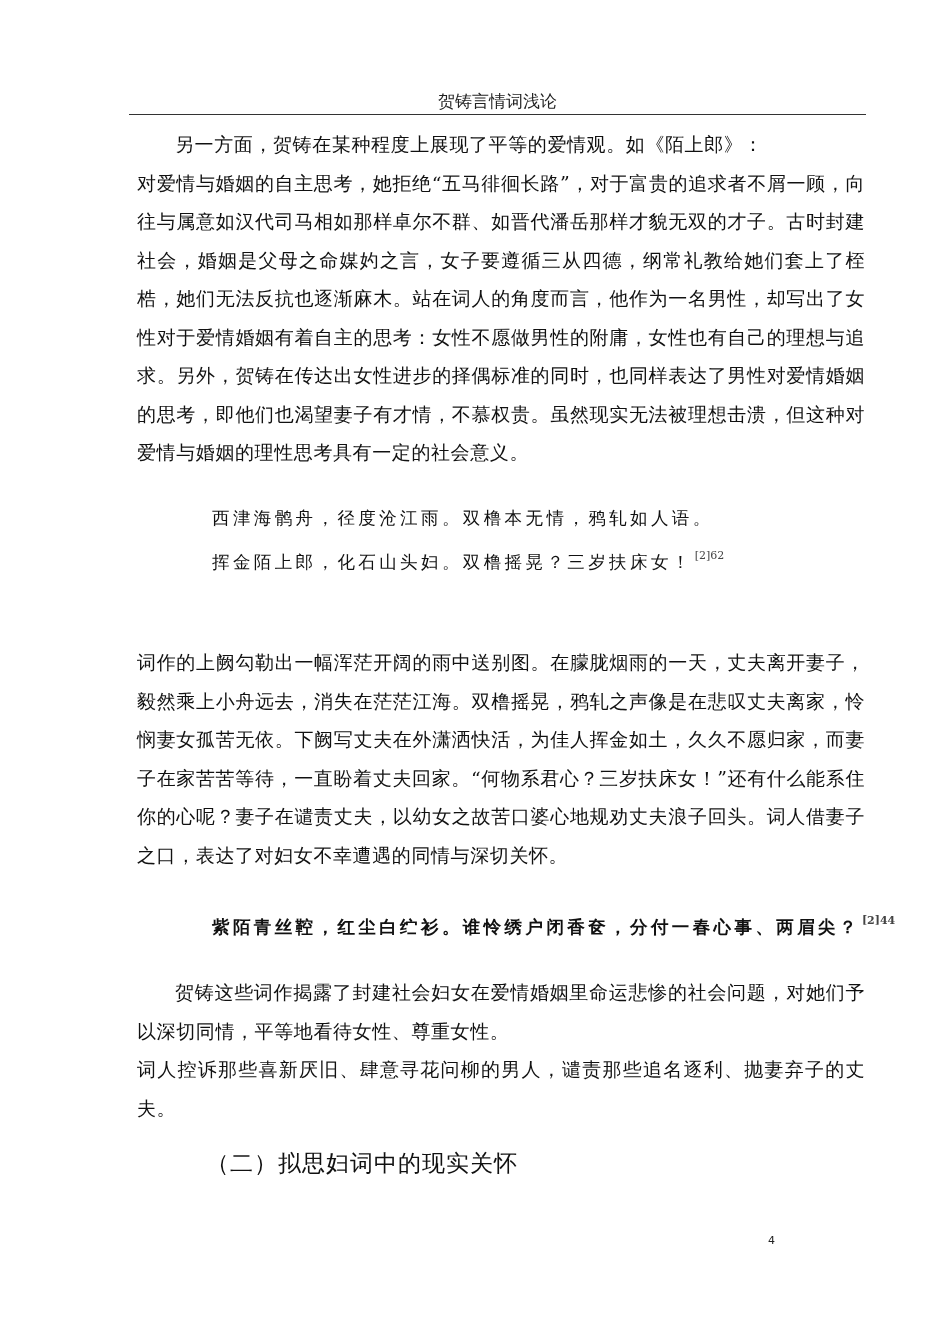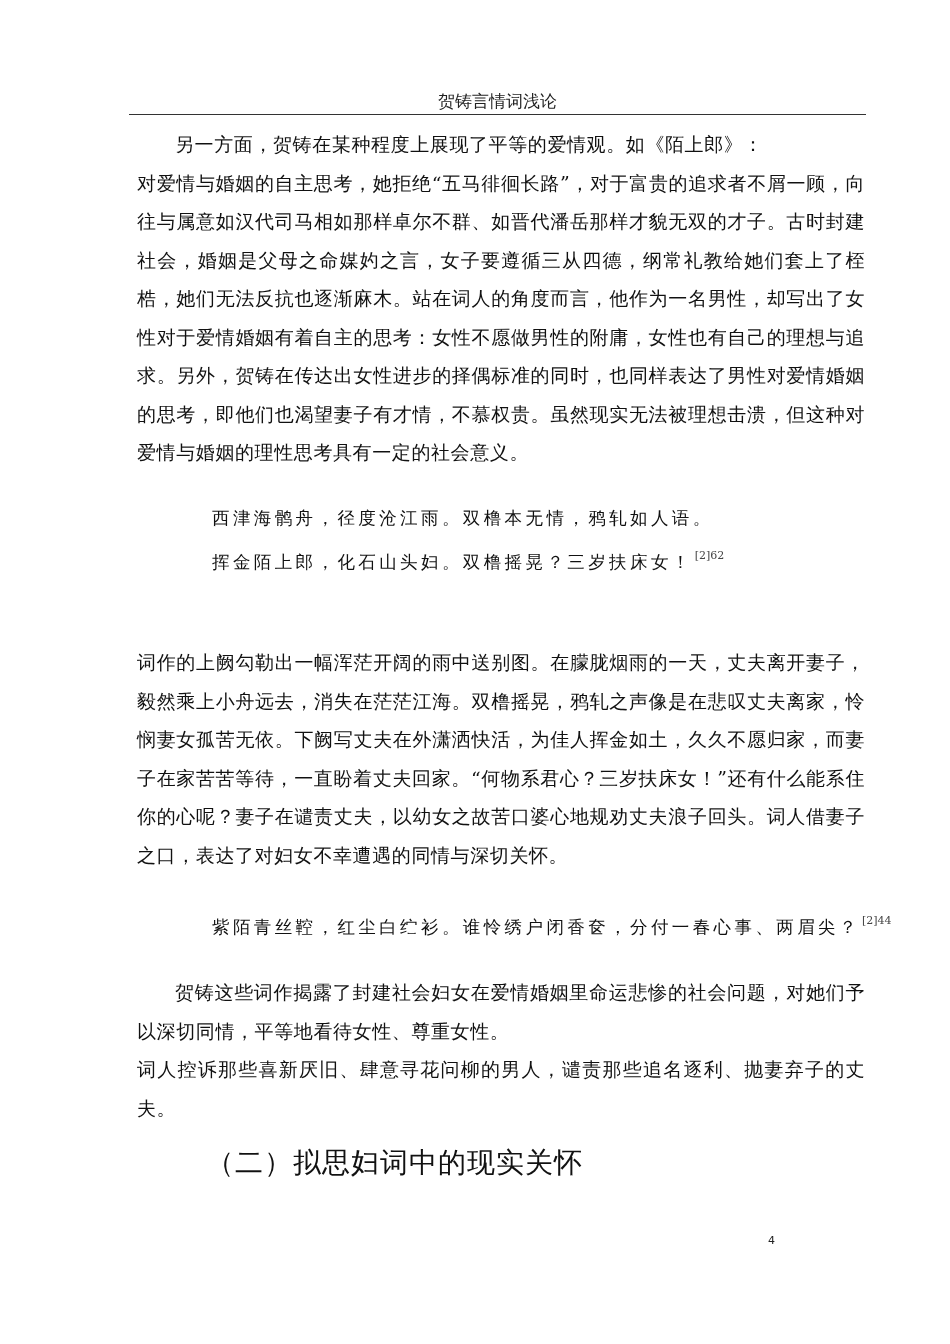--- a/index.html
+++ b/index.html
@@ -23,21 +23,21 @@
   .indent { text-indent: 38px; }
   .poem {
     position: absolute; left: 173px;
     font-family: "DejaVu Sans", sans-serif; font-size: 17.5px; line-height: 37px;
     letter-spacing: 3.4px; color: #111; margin-left: 39px;
   }
   .poem-line { white-space: nowrap; }
   sup.cite { font-family: "DejaVu Serif", serif; font-size: 11px; letter-spacing: 0; vertical-align: 9px; color: #444; margin-left: 2px; }
   .section-heading {
     position: absolute; left: 206px; top: 1148px;
-    font-family: "DejaVu Sans", sans-serif; font-size: 28px; line-height: 30px;
+    font-family: "DejaVu Sans", sans-serif; font-size: 23px; line-height: 30px;
     letter-spacing: 1px; color: #111;
   }
   .page-number {
     position: absolute; left: 0; width: 775px; top: 1234px; text-align: right;
     font-family: "DejaVu Sans", sans-serif; font-size: 11px; color: #222;
   }
 </style>
 </head>
 <body>
 
@@ -53,21 +53,21 @@
 
   <div class="poem" style="top:500px;">
     <div class="poem-line">西津海鹘舟，径度沧江雨。双橹本无情，鸦轧如人语。</div>
     <div class="poem-line"><span>挥金陌上郎，化石山头妇。双橹摇晃？三岁扶床女！</span><sup class="cite">[2]62</sup></div>
   </div>
 
   <div class="body-text" style="top:608px;margin-top:35px;">
     <p class="para">词作的上阙勾勒出一幅浑茫开阔的雨中送别图。在朦胧烟雨的一天，丈夫离开妻子，毅然乘上小舟远去，消失在茫茫江海。双橹摇晃，鸦轧之声像是在悲叹丈夫离家，怜悯妻女孤苦无依。下阙写丈夫在外潇洒快活，为佳人挥金如土，久久不愿归家，而妻子在家苦苦等待，一直盼着丈夫回家。“何物系君心？三岁扶床女！”还有什么能系住你的心呢？妻子在谴责丈夫，以幼女之故苦口婆心地规劝丈夫浪子回头。词人借妻子之口，表达了对妇女不幸遭遇的同情与深切关怀。</p>
   </div>
 
-  <div class="poem" style="top:902px;">
+  <div class="poem" style="top:902px;font-weight:bold;">
     <div class="poem-line"><span>紫陌青丝鞚，红尘白纻衫。谁怜绣户闭香奁，分付一春心事、两眉尖？</span><sup class="cite">[2]44</sup></div>
   </div>
 
   <div class="body-text" style="top:973px;">
     <p class="para indent">贺铸这些词作揭露了封建社会妇女在爱情婚姻里命运悲惨的社会问题，对她们予以深切同情，平等地看待女性、尊重女性。</p>
     <p class="para">词人控诉那些喜新厌旧、肆意寻花问柳的男人，谴责那些追名逐利、抛妻弃子的丈夫。</p>
   </div>
 
   <div class="section-heading">（二）拟思妇词中的现实关怀</div>
 

